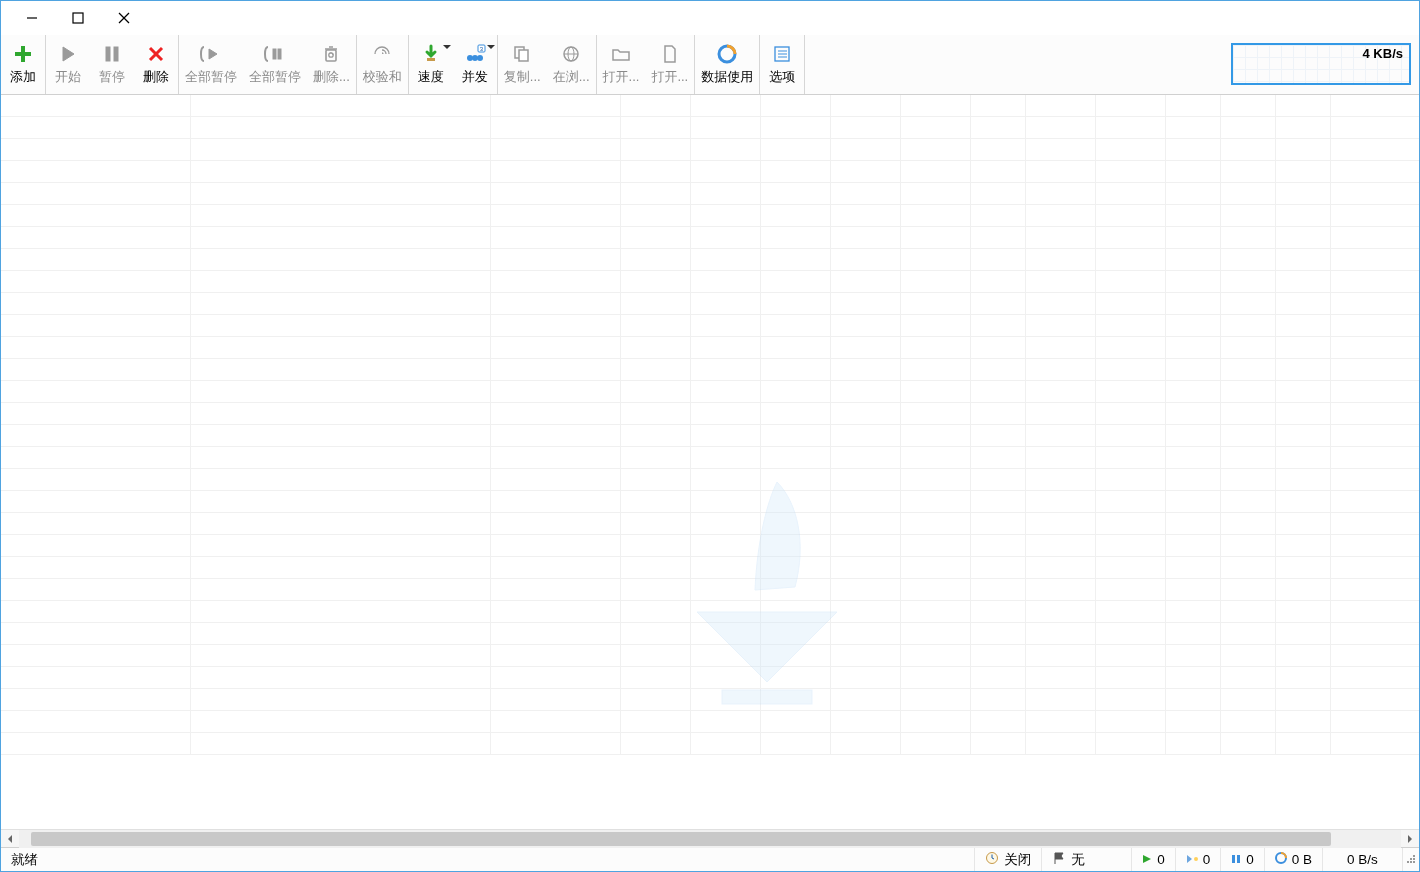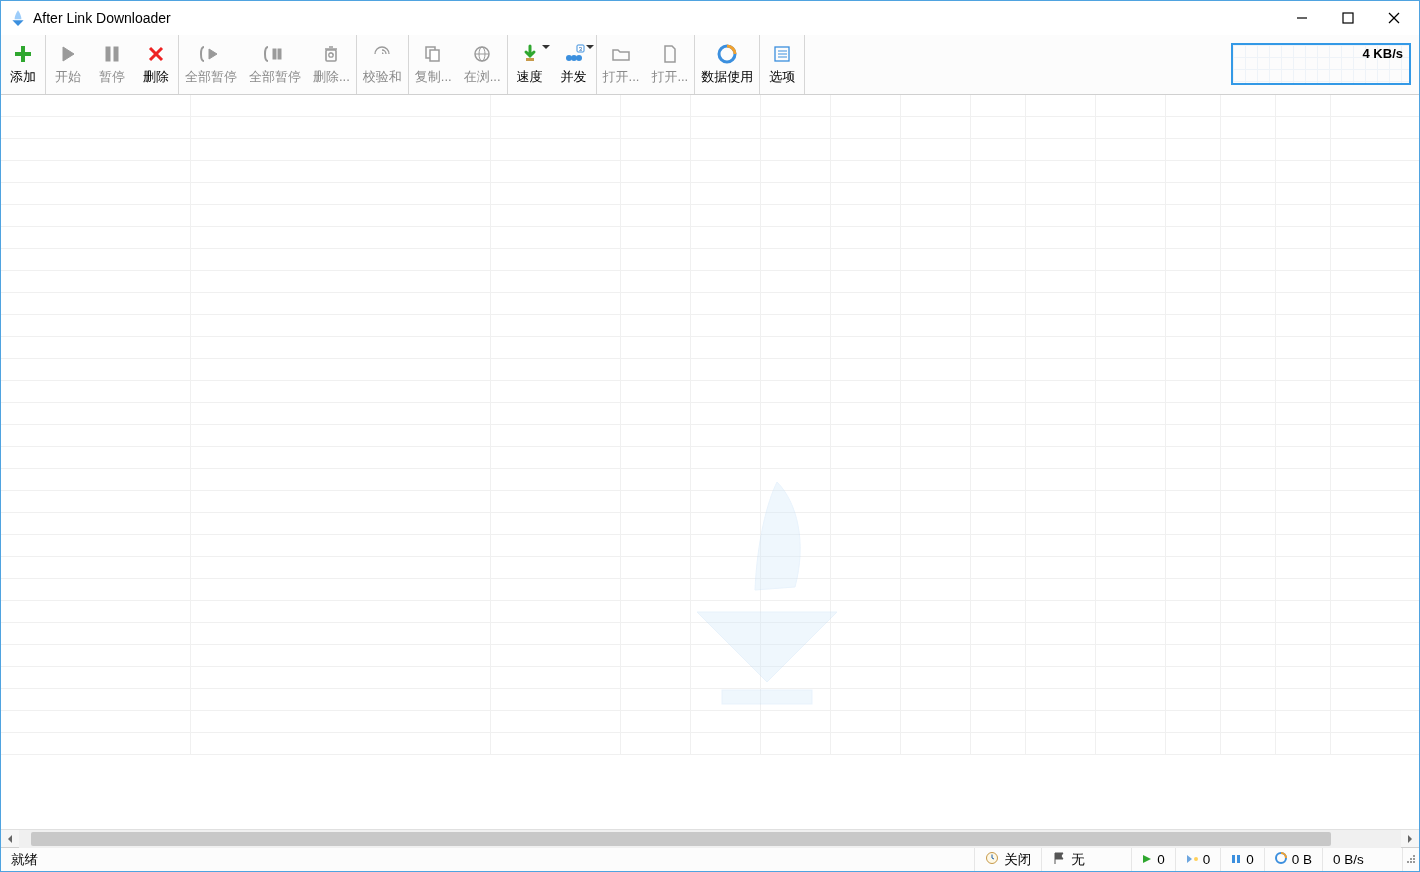--- a/index.html
+++ b/index.html
@@ -62,29 +62,20 @@
 .ic-green { fill: #2fa72f; }
 .ic-gray { fill: #9a9a9a; stroke: #9a9a9a; }
 
 </style>
 </head>
 <body>
 
 <div class="window">
 
   <div class="titlebar">
-    <div class="title">
-      <span class="app-icon">
-        <svg width="18" height="18" viewBox="0 0 32 32">
-            <path d="M16 2 C16 2 22 10 22 18 L10 18 C10 10 16 2 16 2 Z" fill="#9dcdfa"></path>
-            <path d="M6 20 L26 20 L16 30 Z" fill="#3b8fde"></path>
-          </svg>
-      </span>
-      <span>After Link Downloader</span>
-    </div>
     <div class="wincontrols">
       <div class="winbtn">
           <svg width="12" height="12">
             <line x1="1" y1="6" x2="11" y2="6" stroke-width="1.2"></line>
           </svg>
         </div>
       <div class="winbtn">
           <svg width="12" height="12">
             <rect x="1" y="1" width="10" height="10" fill="none" stroke-width="1.2"></rect>
           </svg>
@@ -172,41 +163,20 @@
       </div>
     </div>
     <div class="tgroup">
       <div class="tbtn disabled">
         <span class="ico">
             <svg width="20" height="20" viewBox="0 0 20 20">
               <path d="M10 3 A7 7 0 0 1 17 10 M10 6 A4 4 0 0 1 14 10 M10 9 A1 1 0 0 1 11 10 M3 10 A7 7 0 0 1 10 3" fill="none" stroke="#9a9a9a" stroke-width="1.3"></path>
             </svg>
           </span>
         <span class="lbl">校验和</span>
-      </div>
-    </div>
-    <div class="tgroup">
-      <div class="tbtn disabled">
-        <span class="ico">
-            <svg width="20" height="20" viewBox="0 0 20 20">
-              <rect x="3" y="3" width="9" height="11" fill="none" stroke="#9a9a9a" stroke-width="1.5"></rect>
-              <rect x="7" y="6" width="9" height="11" fill="#fff" stroke="#9a9a9a" stroke-width="1.5"></rect>
-            </svg>
-          </span>
-        <span class="lbl">复制...</span>
-      </div>
-      <div class="tbtn disabled">
-        <span class="ico">
-            <svg width="20" height="20" viewBox="0 0 20 20">
-              <circle cx="10" cy="10" r="7" fill="none" stroke="#9a9a9a" stroke-width="1.5"></circle>
-              <ellipse cx="10" cy="10" rx="3" ry="7" fill="none" stroke="#9a9a9a"></ellipse>
-              <line x1="3" y1="10" x2="17" y2="10" stroke="#9a9a9a"></line>
-            </svg>
-          </span>
-        <span class="lbl">在浏...</span>
       </div>
     </div>
     <div class="tgroup">
       <div class="tbtn">
         <span class="ico">
             <svg width="20" height="20" viewBox="0 0 20 20">
               <path d="M10 2 L10 12 M6 8 L10 12 L14 8" fill="none" stroke="#2fa72f" stroke-width="3" stroke-linecap="round"></path>
               <rect x="6" y="14" width="8" height="3" fill="#c79a4a"></rect>
             </svg>
           </span>
@@ -232,20 +202,41 @@
               <path d="M0 2 L4 6 L8 2 Z" fill="#333"></path>
             </svg>
           </span>
         <span class="lbl">并发</span>
       </div>
     </div>
     <div class="tgroup">
       <div class="tbtn disabled">
         <span class="ico">
             <svg width="20" height="20" viewBox="0 0 20 20">
+              <rect x="3" y="3" width="9" height="11" fill="none" stroke="#9a9a9a" stroke-width="1.5"></rect>
+              <rect x="7" y="6" width="9" height="11" fill="#fff" stroke="#9a9a9a" stroke-width="1.5"></rect>
+            </svg>
+          </span>
+        <span class="lbl">复制...</span>
+      </div>
+      <div class="tbtn disabled">
+        <span class="ico">
+            <svg width="20" height="20" viewBox="0 0 20 20">
+              <circle cx="10" cy="10" r="7" fill="none" stroke="#9a9a9a" stroke-width="1.5"></circle>
+              <ellipse cx="10" cy="10" rx="3" ry="7" fill="none" stroke="#9a9a9a"></ellipse>
+              <line x1="3" y1="10" x2="17" y2="10" stroke="#9a9a9a"></line>
+            </svg>
+          </span>
+        <span class="lbl">在浏...</span>
+      </div>
+    </div>
+    <div class="tgroup">
+      <div class="tbtn disabled">
+        <span class="ico">
+            <svg width="20" height="20" viewBox="0 0 20 20">
               <path d="M2 6 L7 6 L9 8 L18 8 L18 16 L2 16 Z" fill="none" stroke="#9a9a9a" stroke-width="1.5"></path>
             </svg>
           </span>
         <span class="lbl">打开...</span>
       </div>
       <div class="tbtn disabled">
         <span class="ico">
             <svg width="20" height="20" viewBox="0 0 20 20">
               <path d="M5 2 L12 2 L15 5 L15 18 L5 18 Z" fill="none" stroke="#9a9a9a" stroke-width="1.5"></path>
             </svg>
@@ -829,21 +820,21 @@
           </svg></span>
       <span>0</span>
     </div>
     <div class="scell">
       <span><svg width="12" height="12" viewBox="0 0 12 12">
             <circle cx="6" cy="6" r="5" fill="none" stroke="#3b8fde" stroke-width="2"></circle>
             <path d="M6 1 A5 5 0 0 1 11 6" fill="none" stroke="#f2a12f" stroke-width="2"></path>
           </svg></span>
       <span>0 B</span>
     </div>
-    <div class="scell" style="min-width:80px; justify-content:flex-start">
+    <div class="scell" style="min-width:80px; justify-content:center">
       <span>0 B/s</span>
     </div>
     <div class="grip">
       <svg width="12" height="12">
           <g fill="#9a9a9a">
             <rect x="8" y="2" width="2" height="2"></rect>
             <rect x="5" y="5" width="2" height="2"></rect>
             <rect x="8" y="5" width="2" height="2"></rect>
             <rect x="2" y="8" width="2" height="2"></rect>
             <rect x="5" y="8" width="2" height="2"></rect>

